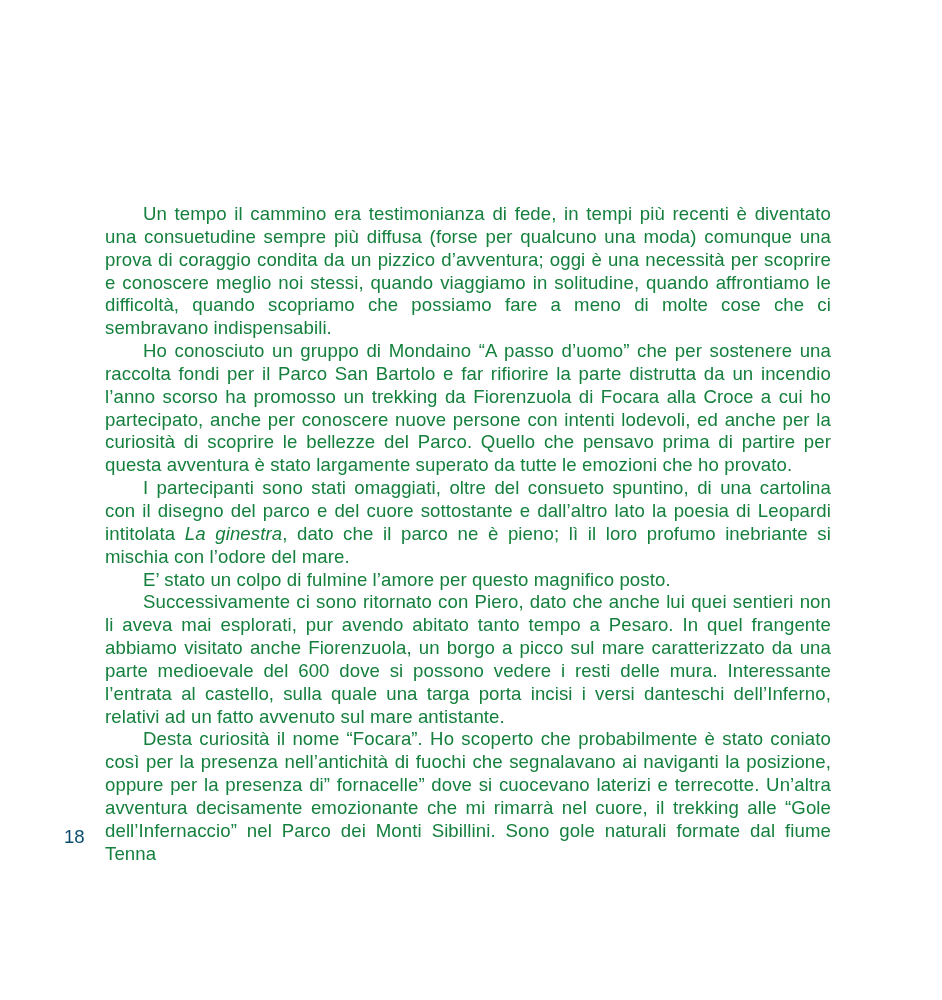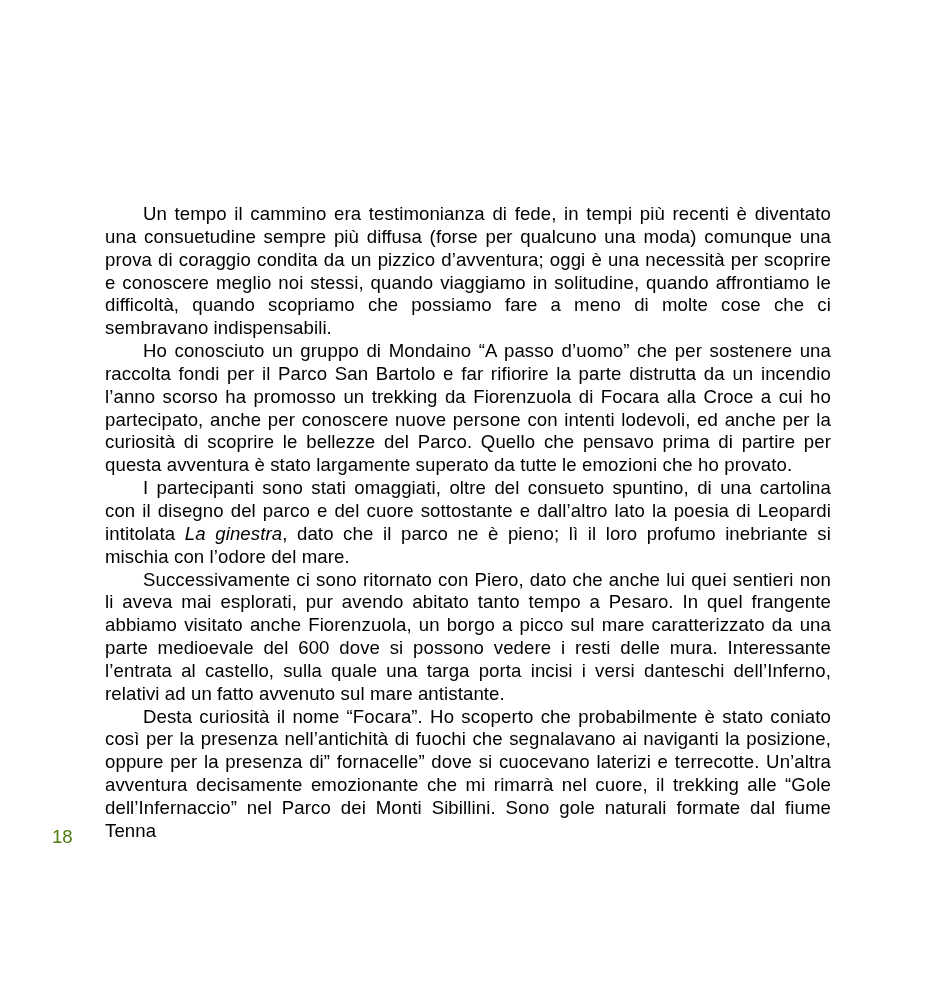--- a/index.html
+++ b/index.html
@@ -13,48 +13,49 @@
     height: 1000px;
     background: #ffffff;
     font-family: "Liberation Sans", sans-serif;
     overflow: hidden;
   }
   .text-block {
     position: absolute;
     left: 105px;
     top: 203px;
     width: 726px;
-    color: #000000;
+    color: #15803d;
     font-size: 18.6px;
     line-height: 22.85px;
     text-align: justify;
     letter-spacing: 0.1px;
   }
   .text-block p {
     margin: 0;
     text-indent: 38px;
   }
   .text-block em {
     font-style: italic;
     margin-top: 38px;
   }
   .page-number {
     position: absolute;
-    left: 52px;
+    left: 64px;
     top: 826px;
-    color: #4d7c0f;
+    color: #0c4a6e;
     font-size: 18.6px;
     line-height: 22.85px;
   }
 </style>
 </head>
 <body>
 
 <div class="page">
   <div class="page-number">18</div>
   <div class="text-block">
       <p><span>Un tempo il cammino era testimonianza di fede, in tempi più recenti è diventato una consuetudine sempre più diffusa (forse per qualcuno una moda) comunque una prova di coraggio condita da un pizzico d’avventura; oggi è una necessità per scoprire e conoscere meglio noi stessi, quando viaggiamo in solitudine, quando affrontiamo le difficoltà, quando scopriamo che possiamo fare a meno di molte cose che ci sembravano indispensabili.</span></p>
       <p><span>Ho conosciuto un gruppo di Mondaino “A passo d’uomo” che per sostenere una raccolta fondi per il Parco San Bartolo e far rifiorire la parte distrutta da un incendio l’anno scorso ha promosso un trekking da Fiorenzuola di Focara alla Croce a cui ho partecipato, anche per conoscere nuove persone con intenti lodevoli, ed anche per la curiosità di scoprire le bellezze del Parco. Quello che pensavo prima di partire per questa avventura è stato largamente superato da tutte le emozioni che ho provato.</span></p>
       <p><span>I partecipanti sono stati omaggiati, oltre del consueto spuntino, di una cartolina con il disegno del parco e del cuore sottostante e dall’altro lato la poesia di Leopardi intitolata </span><em>La ginestra</em><span>, dato che il parco ne è pieno; lì il loro profumo inebriante si mischia con l’odore del mare.</span></p>
+      <p><span>E’ stato un colpo di fulmine l’amore per questo magnifico posto.</span></p>
       <p><span>Successivamente ci sono ritornato con Piero, dato che anche lui quei sentieri non li aveva mai esplorati, pur avendo abitato tanto tempo a Pesaro. In quel frangente abbiamo visitato anche Fiorenzuola, un borgo a picco sul mare caratterizzato da una parte medioevale del 600 dove si possono vedere i resti delle mura. Interessante l’entrata al castello, sulla quale una targa porta incisi  i versi danteschi dell’Inferno, relativi ad un fatto avvenuto sul mare antistante.</span></p>
       <p><span>Desta curiosità il nome “Focara”. Ho scoperto che probabilmente è stato coniato così per la presenza nell’antichità di fuochi che segnalavano ai naviganti la posizione, oppure per la presenza di” fornacelle” dove si cuocevano laterizi e terrecotte. Un’altra avventura decisamente emozionante che mi rimarrà nel cuore, il trekking alle “Gole dell’Infernaccio” nel Parco dei Monti Sibillini. Sono gole naturali formate dal fiume Tenna</span></p>
     </div>
 </div>
 
 </body></html>

